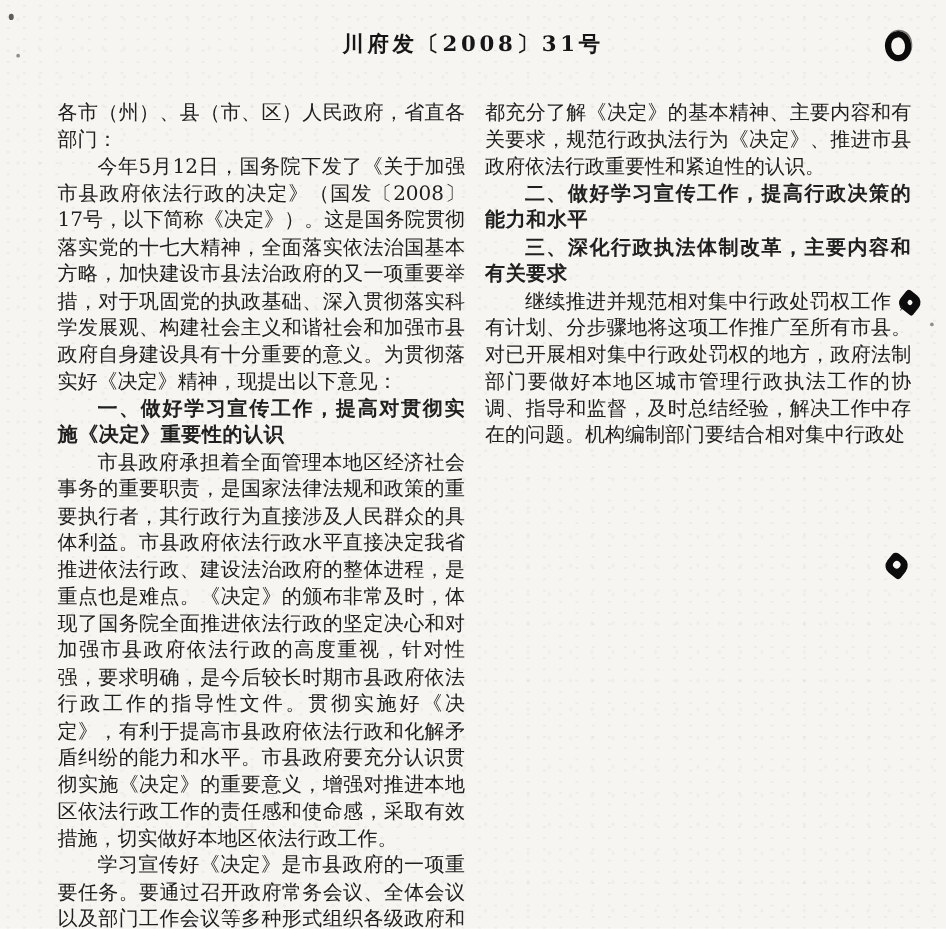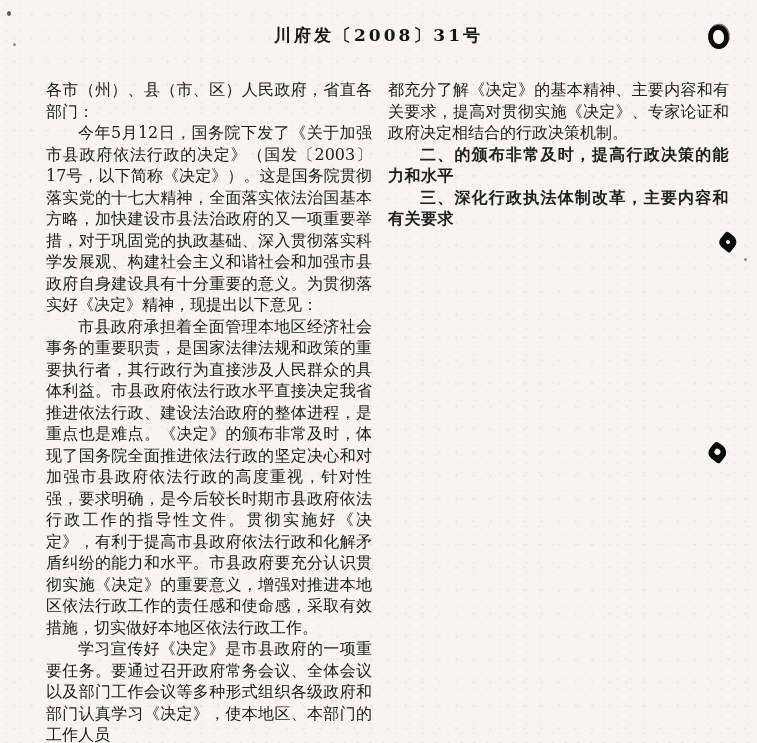--- a/index.html
+++ b/index.html
@@ -124,26 +124,28 @@
   <span class="ink-blot ink-blot-1"></span>
   <span class="ink-blot ink-blot-2"></span>
   <span class="speck speck-1"></span>
   <span class="speck speck-2"></span>
   <span class="speck speck-3"></span>
 
   <div class="columns">
 
     <div class="col col-left">
       <p class="para-flush">各市（州）、县（市、区）人民政府，省直各部门：</p>
-      <p class="para">今年5月12日，国务院下发了《关于加强市县政府依法行政的决定》（国发〔2003〕17号，以下简称《决定》）。这是国务院贯彻落实党的十七大精神，全面落实依法治国基本方略，加快建设市县法治政府的又一项重要举措，对于巩固党的执政基础、深入贯彻落实科学发展观、构建社会主义和谐社会和加强市县政府自身建设具有十分重要的意义。为贯彻落实好《决定》精神，现提出以下意见：</p>
+      <p class="para">今年5月12日，国务院下发了《关于加强市县政府依法行政的决定》（国发〔2008〕17号，以下简称《决定》）。这是国务院贯彻落实党的十七大精神，全面落实依法治国基本方略，加快建设市县法治政府的又一项重要举措，对于巩固党的执政基础、深入贯彻落实科学发展观、构建社会主义和谐社会和加强市县政府自身建设具有十分重要的意义。为贯彻落实好《决定》精神，现提出以下意见：</p>
+      <p class="heading">一、做好学习宣传工作，提高对贯彻实施《决定》重要性的认识</p>
       <p class="para">市县政府承担着全面管理本地区经济社会事务的重要职责，是国家法律法规和政策的重要执行者，其行政行为直接涉及人民群众的具体利益。市县政府依法行政水平直接决定我省推进依法行政、建设法治政府的整体进程，是重点也是难点。《决定》的颁布非常及时，体现了国务院全面推进依法行政的坚定决心和对加强市县政府依法行政的高度重视，针对性强，要求明确，是今后较长时期市县政府依法行政工作的指导性文件。贯彻实施好《决定》，有利于提高市县政府依法行政和化解矛盾纠纷的能力和水平。市县政府要充分认识贯彻实施《决定》的重要意义，增强对推进本地区依法行政工作的责任感和使命感，采取有效措施，切实做好本地区依法行政工作。</p>
       <p class="para">学习宣传好《决定》是市县政府的一项重要任务。要通过召开政府常务会议、全体会议以及部门工作会议等多种形式组织各级政府和部门认真学习《决定》，使本地区、本部门的工作人员</p>
     </div>
 
     <div class="col col-right">
-      <p class="para-flush">都充分了解《决定》的基本精神、主要内容和有关要求，提高对贯彻实施《决定》、专家论证和政府决定相结合的行政决策机制。</p>
-      <p class="heading">二、的颁布非常及时，提高行政决策的能力和水平</p>
+      <p class="para-flush">都充分了解《决定》的基本精神、主要内容和有关要求，规范行政执法行为《决定》、推进市县政府依法行政重要性和紧迫性的认识。</p>
+      <p class="heading">二、做好学习宣传工作，提高行政决策的能力和水平</p>
       <p class="heading">三、深化行政执法体制改革，主要内容和有关要求</p>
+      <p class="para">继续推进并规范相对集中行政处罚权工作，有计划、分步骤地将这项工作推广至所有市县。对已开展相对集中行政处罚权的地方，政府法制部门要做好本地区城市管理行政执法工作的协调、指导和监督，及时总结经验，解决工作中存在的问题。机构编制部门要结合相对集中行政处</p>
     </div>
 
   </div>
 
 </div>
 
 </body></html>

